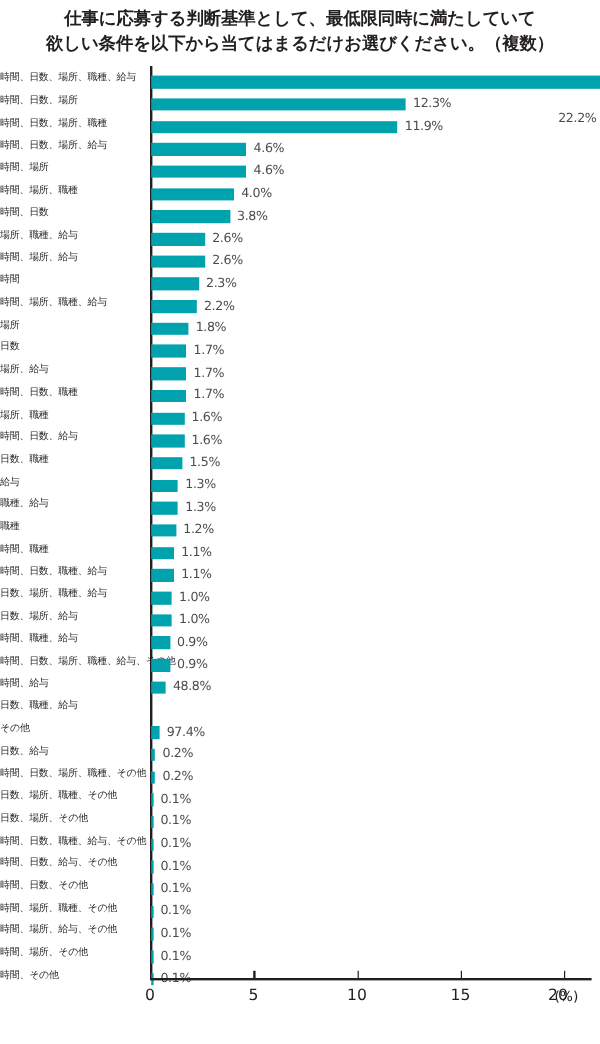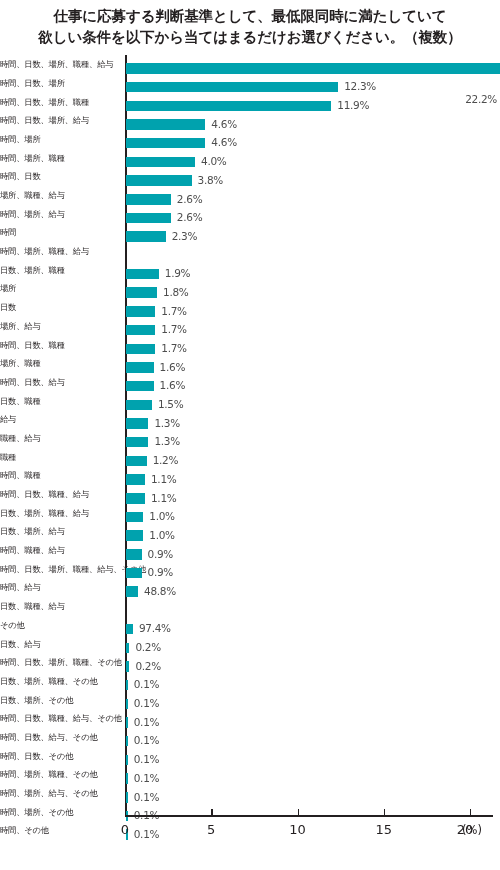--- a/index.html
+++ b/index.html
@@ -236,26 +236,23 @@
         </div>
         <div class="row">
           <div class="row-label">時間</div>
           <div class="bar-area">
             <div class="bar" style="width: 39.675px; background: rgb(0, 162, 174);"></div>
             <div class="bar-value">2.3%</div>
           </div>
         </div>
         <div class="row">
           <div class="row-label">時間、場所、職種、給与</div>
-        </div>
-        <div class="row">
-          <div class="row-label">日数、場所、職種</div>
-          <div class="bar-area">
-            <div class="bar" style="width: 32.775px; background: rgb(0, 162, 174);"></div>
-            <div class="bar-value">1.9%</div>
+          <div class="bar-area">
+            <div class="bar" style="width: 37.95px; background: rgb(0, 162, 174);"></div>
+            <div class="bar-value">2.2%</div>
           </div>
         </div>
         <div class="row">
           <div class="row-label">場所</div>
           <div class="bar-area">
             <div class="bar" style="width: 31.05px; background: rgb(0, 162, 174);"></div>
             <div class="bar-value">1.8%</div>
           </div>
         </div>
         <div class="row">

